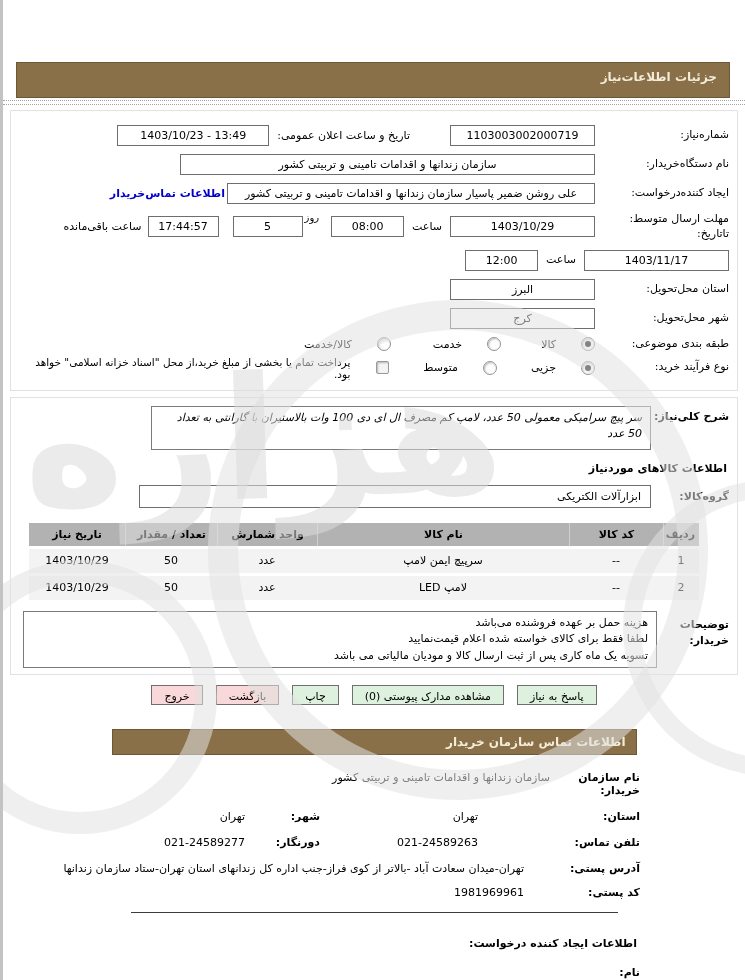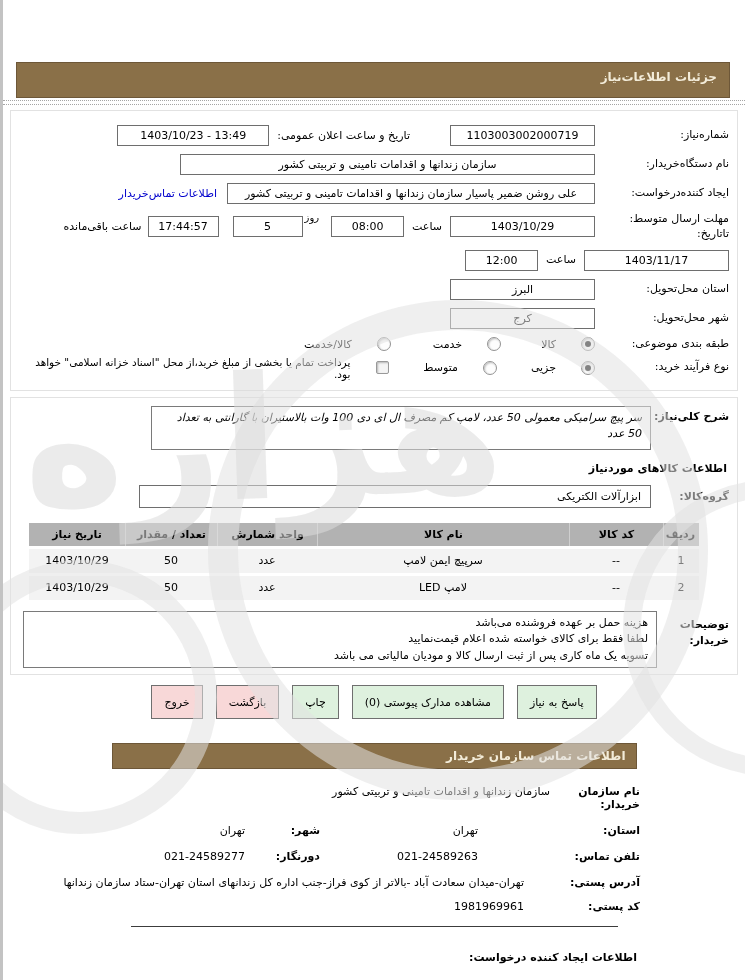--- a/index.html
+++ b/index.html
@@ -31,21 +31,21 @@
   .frow.top{align-items:flex-start;}
   .flabel{width:130px;flex:none;padding-left:4px;line-height:1.35;}
   .tbox,.inp{border:1px solid #6e6e6e;background:#fff;box-sizing:border-box;
     font-family:inherit;font-size:11px;color:#000;}
   input.inp{height:21px;text-align:center;padding:0 3px;}
   .w145{width:145px}.w152{width:152px}.w73{width:73px}.w70{width:70px}
   .w71{width:71px}.w415{width:415px}.w368{width:368px}
   .midlabel{margin:0 40px 0 8px;}
   .gap6{margin-right:6px;}
   .roz{position:relative;top:-9px;font-size:10px;margin:0 12px 0 2px;}
-  .link{color:#0000cc;text-decoration:none;margin-right:10px;cursor:pointer;}
+  .link{color:#0000cc;text-decoration:none;margin-right:2px;cursor:pointer;font-weight:bold;}
   
   .opt{display:inline-flex;align-items:center;margin-left:42px;gap:20px;}
   .radio{width:12px;height:12px;border:1px solid #949494;border-radius:50%;
     background:#fdfdfd;display:inline-block;position:relative;flex:none;
     box-shadow:inset 1px 1px 2px rgba(0,0,0,.25);margin-left:5px;}
   .radio.sel::after{content:'';position:absolute;top:3px;left:3px;width:6px;height:6px;
     border-radius:50%;background:#111;}
   .checkbox{width:11px;height:11px;border:1px solid #999;background:#f4f4f4;border-radius:2px;
     box-shadow:inset 1px 1px 2px rgba(0,0,0,.25);display:inline-block;flex:none;margin-left:6px;}
   .chk-label{font-size:10.5px;}
@@ -67,21 +67,21 @@
   table.items td{background:#f3f3f3;height:24px;text-align:center;padding:0 4px;
     overflow:hidden;white-space:nowrap;}
   .c-row{width:36px}.c-code{width:94px}.c-name{width:252px}
   .c-unit{width:100px}.c-qty{width:92px}.c-date{width:96px}
   
   .remarks-row{display:flex;align-items:flex-start;margin-top:8px;}
   .remarks-label{width:72px;flex:none;font-weight:bold;line-height:1.5;padding-top:6px;}
   .remarks-box{flex:1;min-height:48px;margin-left:4px;}
   
   .btn-row{display:flex;justify-content:center;align-items:center;gap:13px;margin-top:10px;}
-  .btn{border:1px solid #6f6f6f;height:34px;line-height:21px;padding:0 12px;font-size:11px;
+  .btn{border:1px solid #6f6f6f;height:20px;line-height:21px;padding:0 12px;font-size:11px;
     font-family:inherit;cursor:pointer;box-sizing:border-box;}
   .btn-green{background:#def1de;}
   .btn-pink{background:#f8d8d8;}
   .btn-wide{min-width:150px;text-align:center;}
   
   .contact{margin:16px 105px 0 40px;}
   .crow{display:grid;grid-template-columns:90px 230px 75px 1fr;align-items:baseline;
     margin-bottom:13px;}
   .clabel{font-weight:bold;}
   .cval{min-width:0;}

